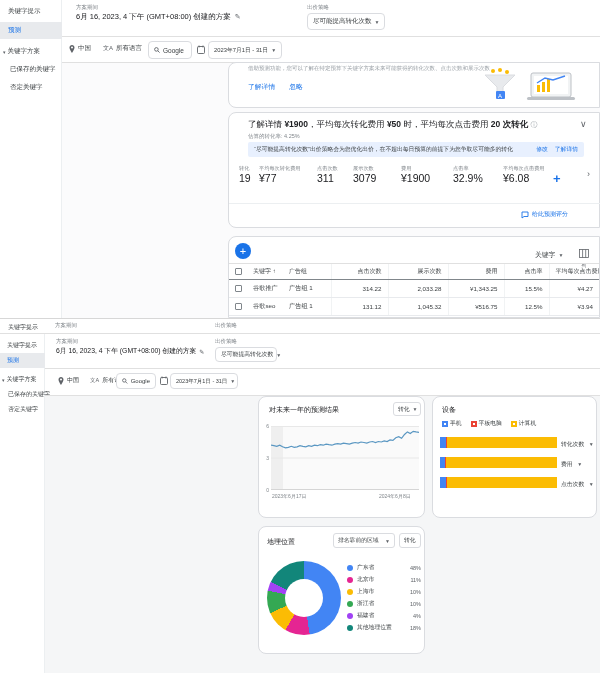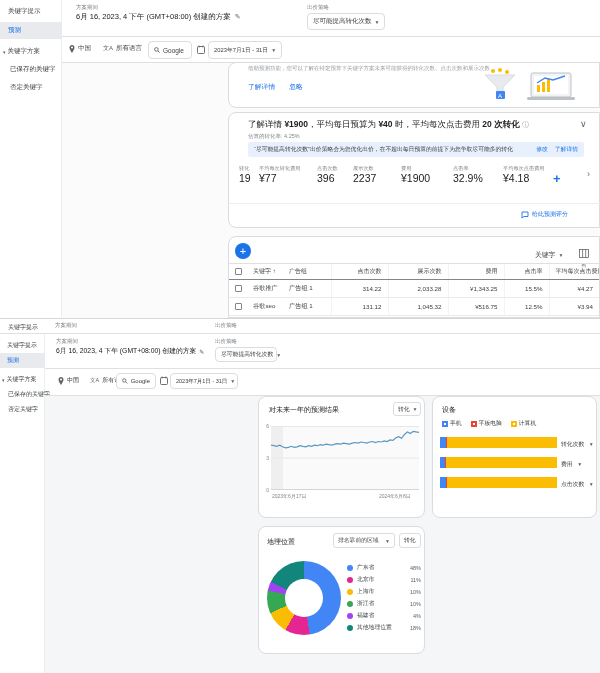--- a/index.html
+++ b/index.html
@@ -154,21 +154,21 @@
         <rect x="58" y="18" width="3" height="7" fill="#fbbc04"></rect>
           <rect x="63" y="15" width="3" height="10" fill="#fbbc04"></rect>
           <rect x="68" y="12" width="3" height="13" fill="#fbbc04"></rect>
         <polyline points="58,16 66,11 74,13 86,9" fill="none" stroke="#4285f4" stroke-width="1.4"></polyline>
         <rect x="48" y="30" width="48" height="3" rx="1.5" fill="#bdc1c6"></rect>
       </svg>
     </div>
 
     <div class="card" style="left:228px;top:112px;width:372px;height:116px;border-radius:8px 0 0 8px;">
       <div class="headline abs" style="left:19px;top:6px;">
-        <span>了解详情 </span><span class="b">¥1900</span><span>，平均每日预算为 </span><span class="b">¥40</span><span> 时，平均每次点击费用 </span><span class="b">20 次转化</span>
+        <span>了解详情 </span><span class="b">¥1900</span><span>，平均每次转化费用 </span><span class="b">¥50</span><span> 时，平均每次点击费用 </span><span class="b">20 次转化</span>
         <span class="info-i">ⓘ</span>
       </div>
       <span class="collapse abs" style="left:351px;top:6px;">∨</span>
       <div class="est abs" style="left:19px;top:20px;">估算的转化率: 4.25%</div>
       <div class="banner" style="left:19px;top:29px;width:336px;height:15px;">
         <span class="txt">“尽可能提高转化次数”出价策略会为您优化出价，在不超出每日预算的前提下为您争取尽可能多的转化</span>
         <span class="link" style="font-size:5.8px;margin-left:6px;">修改</span>
         <span class="link" style="font-size:5.8px;margin-left:7px;">了解详情</span>
       </div>
 
@@ -176,37 +176,37 @@
         <div class="abs" style="left:10px;top:52px;">
           <div class="metric-lbl">转化</div>
           <div class="metric-val">19</div>
         </div>
         <div class="abs" style="left:30px;top:52px;">
           <div class="metric-lbl">平均每次转化费用</div>
           <div class="metric-val">¥77</div>
         </div>
         <div class="abs" style="left:88px;top:52px;">
           <div class="metric-lbl">点击次数</div>
-          <div class="metric-val">396</div>
+          <div class="metric-val">311</div>
         </div>
         <div class="abs" style="left:124px;top:52px;">
           <div class="metric-lbl">展示次数</div>
-          <div class="metric-val">2237</div>
+          <div class="metric-val">3079</div>
         </div>
         <div class="abs" style="left:172px;top:52px;">
           <div class="metric-lbl">费用</div>
           <div class="metric-val">¥1900</div>
         </div>
         <div class="abs" style="left:224px;top:52px;">
           <div class="metric-lbl">点击率</div>
           <div class="metric-val">32.9%</div>
         </div>
         <div class="abs" style="left:274px;top:52px;">
           <div class="metric-lbl">平均每次点击费用</div>
-          <div class="metric-val">¥4.18</div>
+          <div class="metric-val">¥6.08</div>
         </div>
         <span class="plus-blue abs" style="left:324px;top:58px;">+</span>
         <span class="chev-r abs" style="left:358px;top:56px;">›</span>
       </div>
       <div class="hline abs" style="left:0;top:90px;width:372px;background:#eceff1;"></div>
       <div class="rate abs" style="left:292px;top:97px;">
         <svg width="8" height="8" viewBox="0 0 8 8">
             <path d="M1 1h6v4.5H3L1 7z" fill="none" stroke="#1a73e8" stroke-width="0.9"></path>
           </svg>
         <span class="link">给此预测评分</span>

